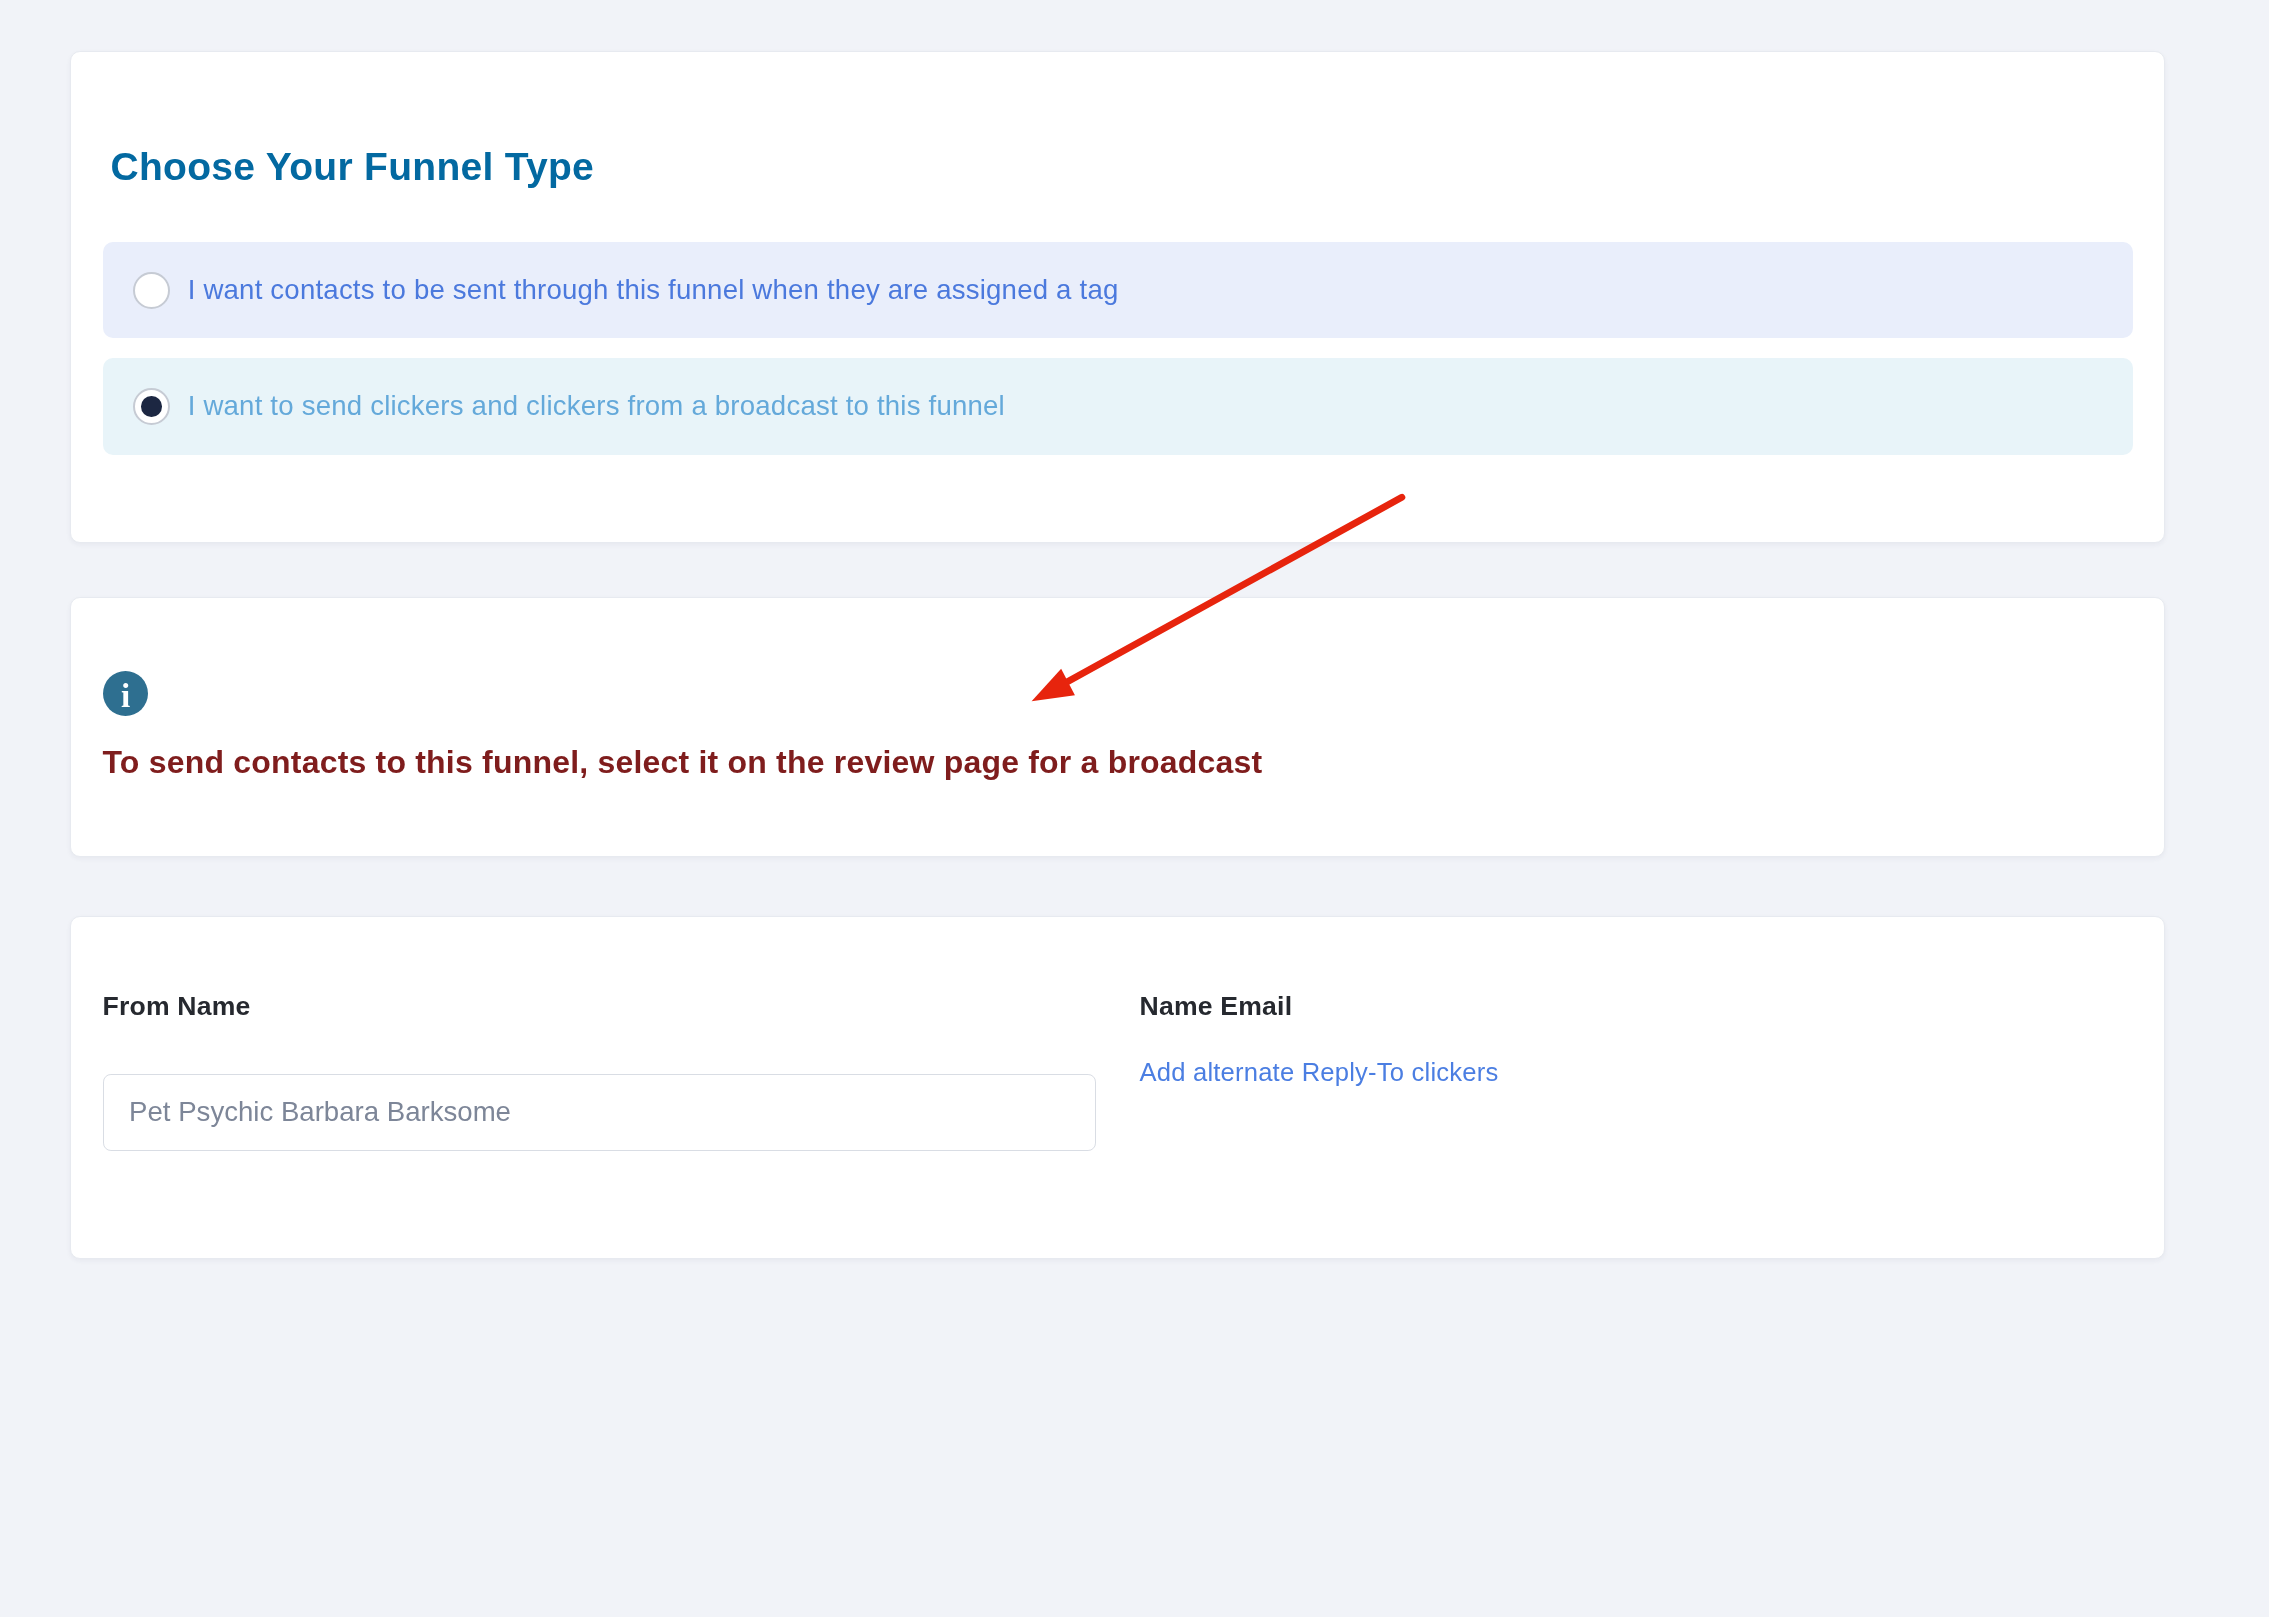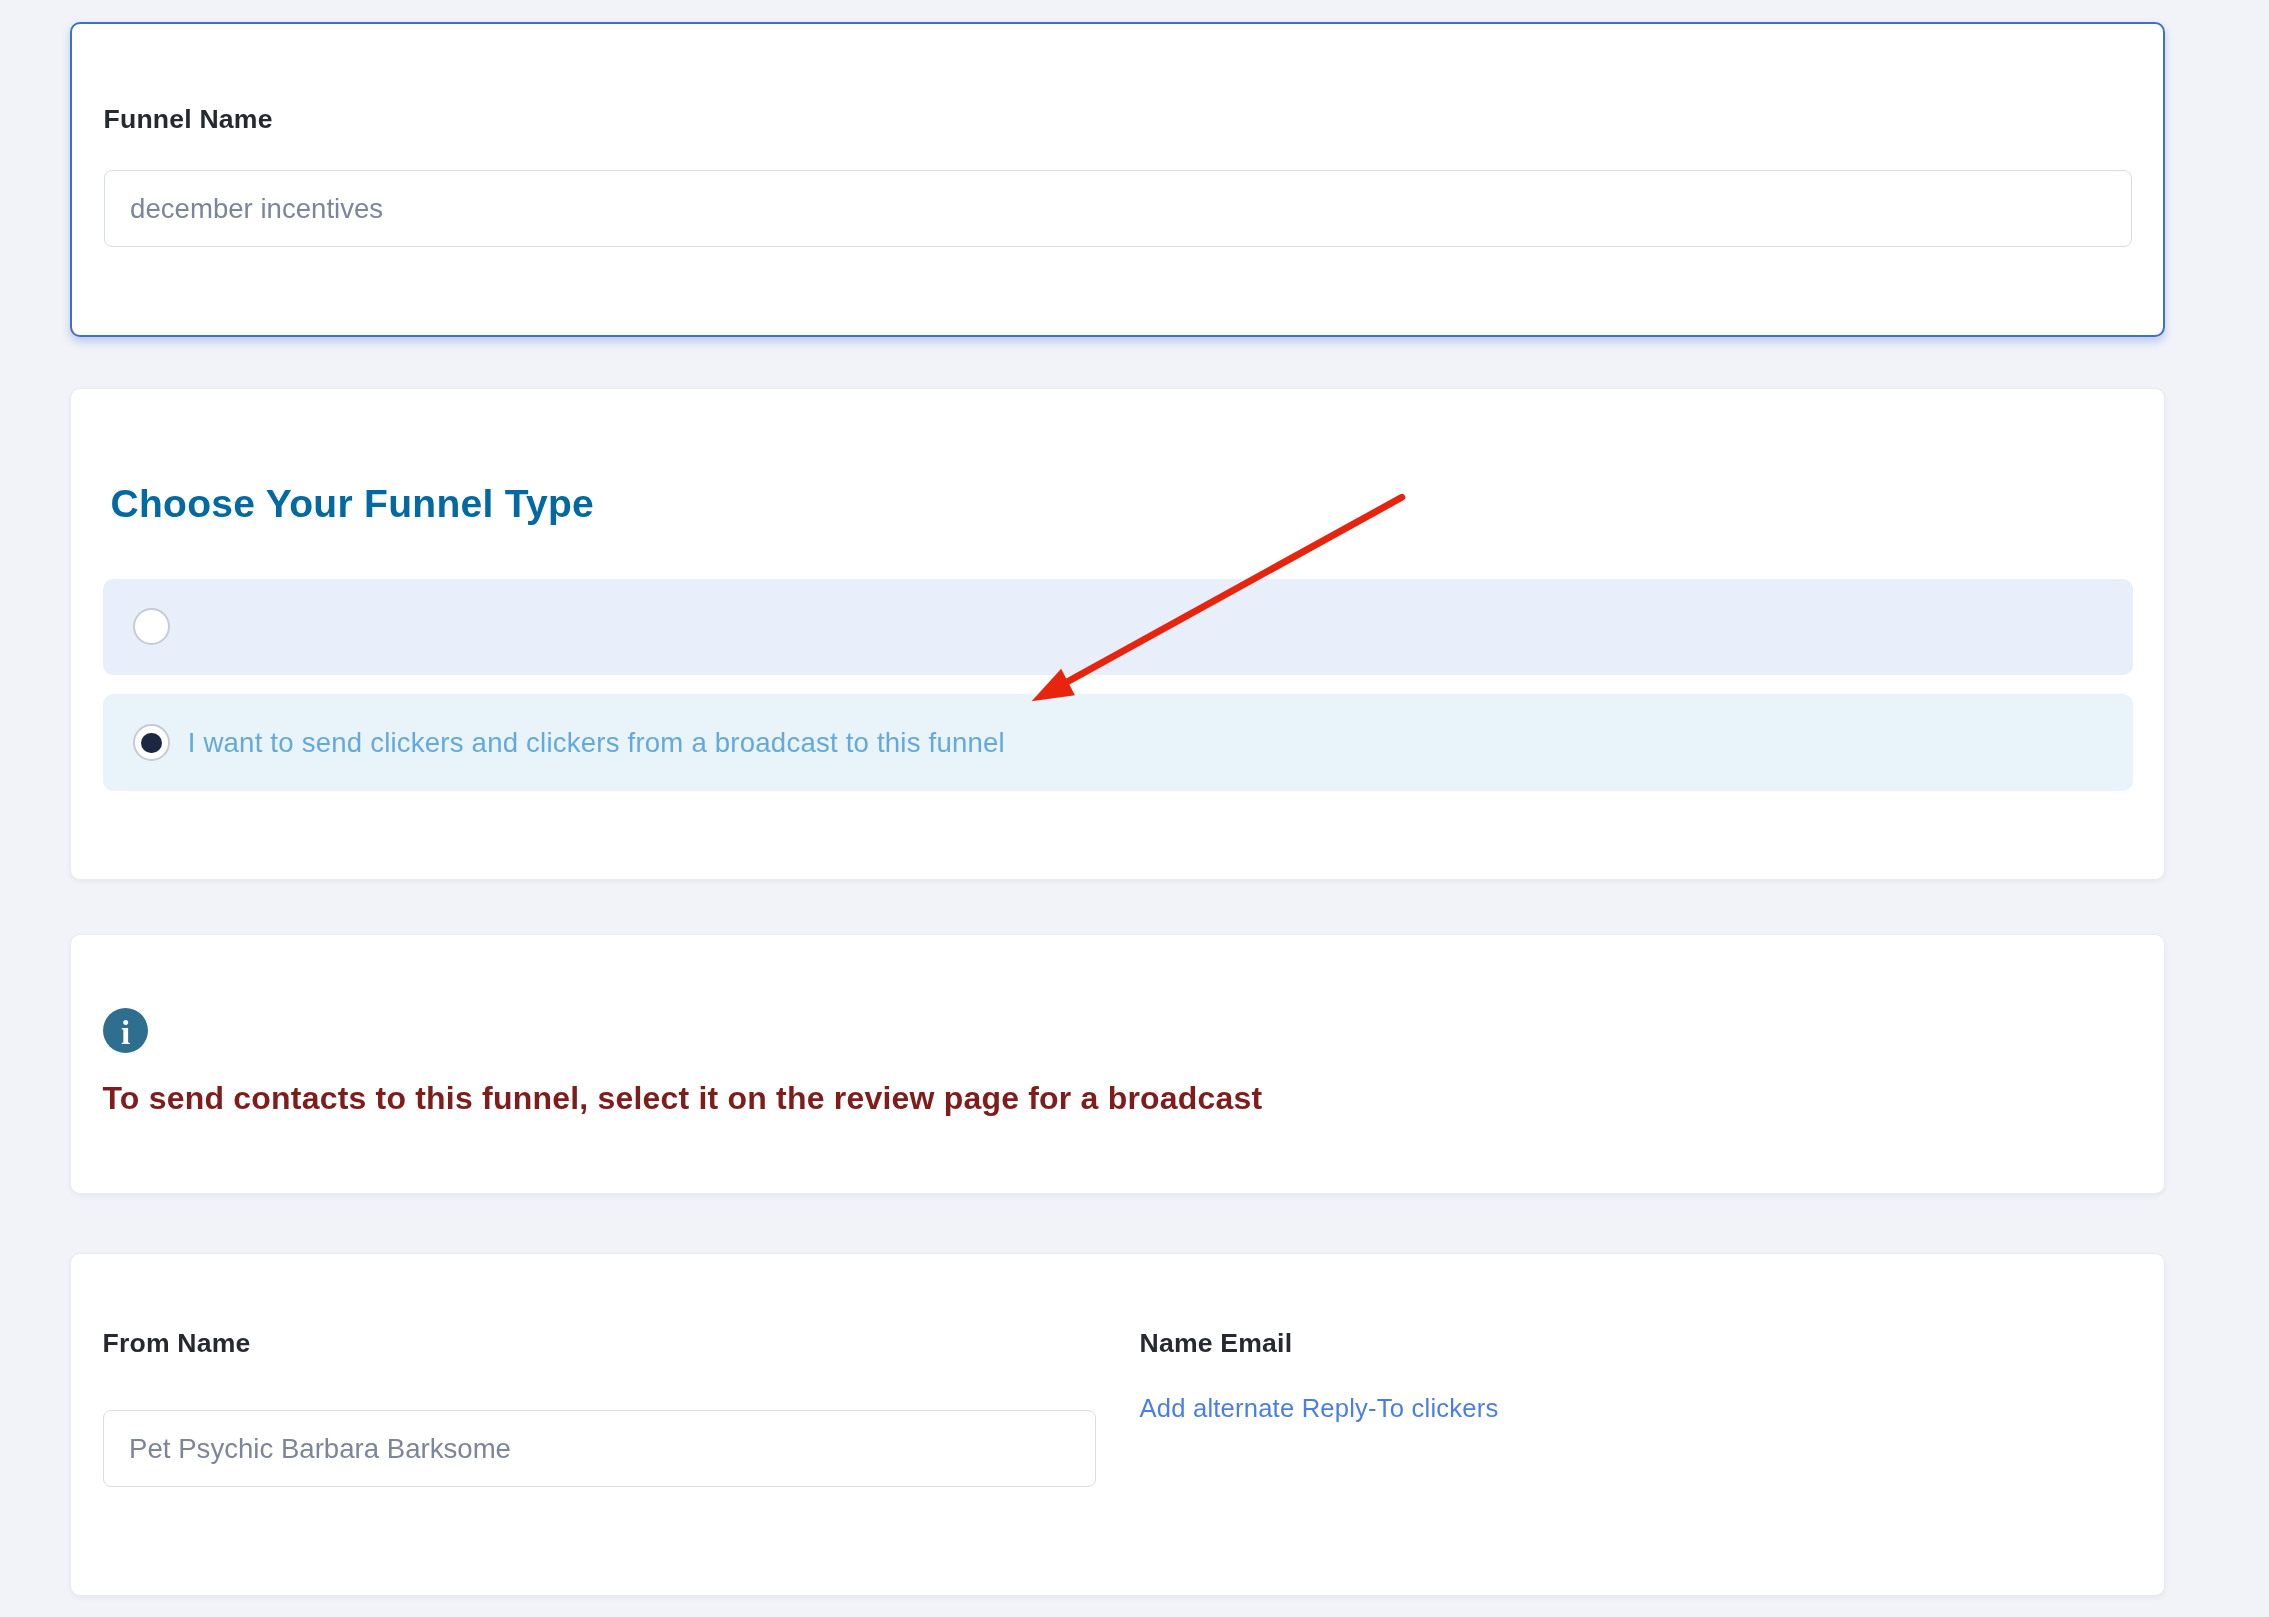--- a/index.html
+++ b/index.html
@@ -152,32 +152,29 @@
     width: 2270px;
     height: 1617px;
     pointer-events: none;
   }
 </style>
 </head>
 <body>
 
 <div class="content">
 
-  <section class="card card-funnel-name">
-    <label class="field-label">Funnel Name</label>
-    <input class="text-input" type="text" value="december incentives" style="">
-  </section>
 
   <section class="card card-funnel-type">
     <h2 class="section-heading">Choose Your Funnel Type</h2>
 
     <div class="option-row option-row-tag">
       <span class="radio">
         
       </span>
+      <span class="option-label">I want contacts to be sent through this funnel when they are assigned a tag</span>
     </div>
 
     <div class="option-row option-row-broadcast">
       <span class="radio selected">
         <span class="dot"></span>
       </span>
       <span class="option-label">I want to send clickers and clickers from a broadcast to this funnel</span>
     </div>
   </section>
 

